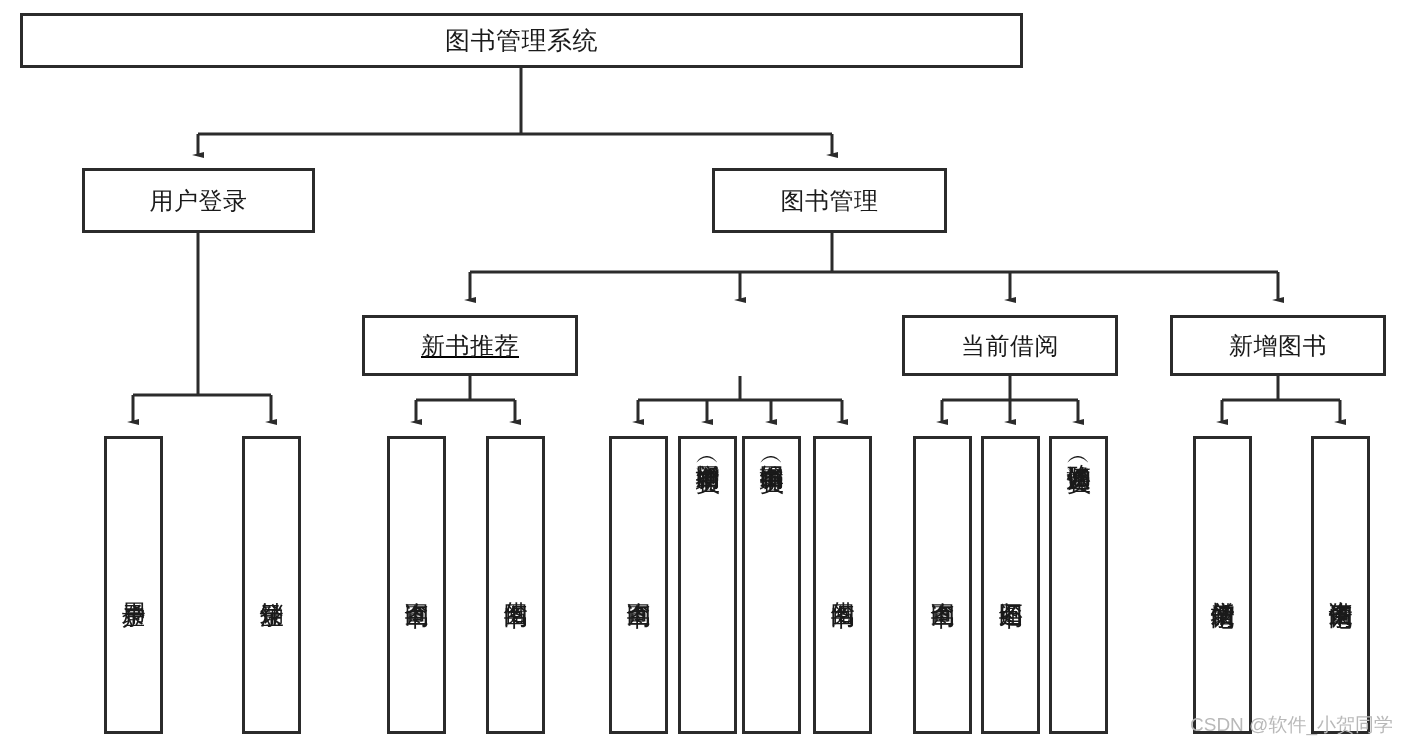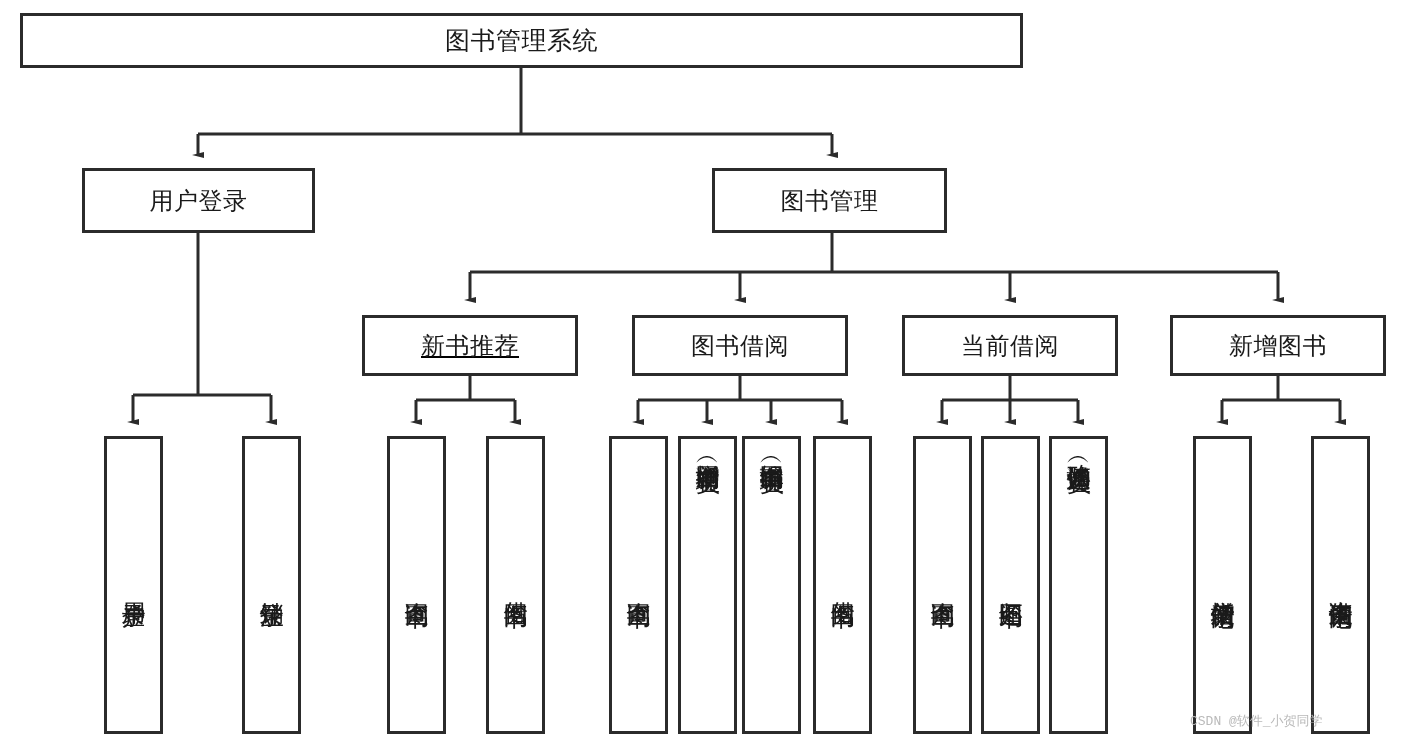--- a/index.html
+++ b/index.html
@@ -61,25 +61,25 @@
     letter-spacing: 1px;
   }
   .node.vertical.center-text {
     align-items: center;
     padding-top: 0;
   }
   .watermark {
     position: absolute;
     left: 1190px;
     top: 712px;
-    font-size: 13px;
+    font-size: 19px;
     color: #b9b9b9;
     white-space: nowrap;
     z-index: 3;
-    font-family: Liberation Mono, monospace;
+    font-family: Liberation Sans, sans-serif;
   }
 </style>
 </head>
 <body>
 
 <div id="canvas">
 
   <svg class="svg-layer" viewBox="0 0 1405 747" xmlns="http://www.w3.org/2000/svg">
     <defs>
       <marker id="arrow" markerWidth="10" markerHeight="12" refX="3" refY="6" orient="auto" markerUnits="userSpaceOnUse">
@@ -137,23 +137,20 @@
   <div class="node horizontal" style="left:82px; top:168px; width:233px; height:65px;">
     <span class="label">用户登录</span>
   </div>
   <div class="node horizontal" style="left:712px; top:168px; width:235px; height:65px;align-items:center;">
     <span class="label">图书管理</span>
   </div>
 
   <div class="node horizontal" style="left:362px; top:315px; width:216px; height:61px;text-decoration:underline;">
     <span class="label">新书推荐</span>
   </div>
-  <div class="node horizontal" style="left:632px; top:315px; width:216px; height:61px;">
-    <span class="label">图书借阅</span>
-  </div>
   <div class="node horizontal" style="left:902px; top:315px; width:216px; height:61px;">
     <span class="label">当前借阅</span>
   </div>
   <div class="node horizontal" style="left:1170px; top:315px; width:216px; height:61px;">
     <span class="label">新增图书</span>
   </div>
 
   <div class="node vertical center-text" style="left:104px; top:436px; width:59px; height:298px;">
     <span class="label">用户登录</span>
   </div>

